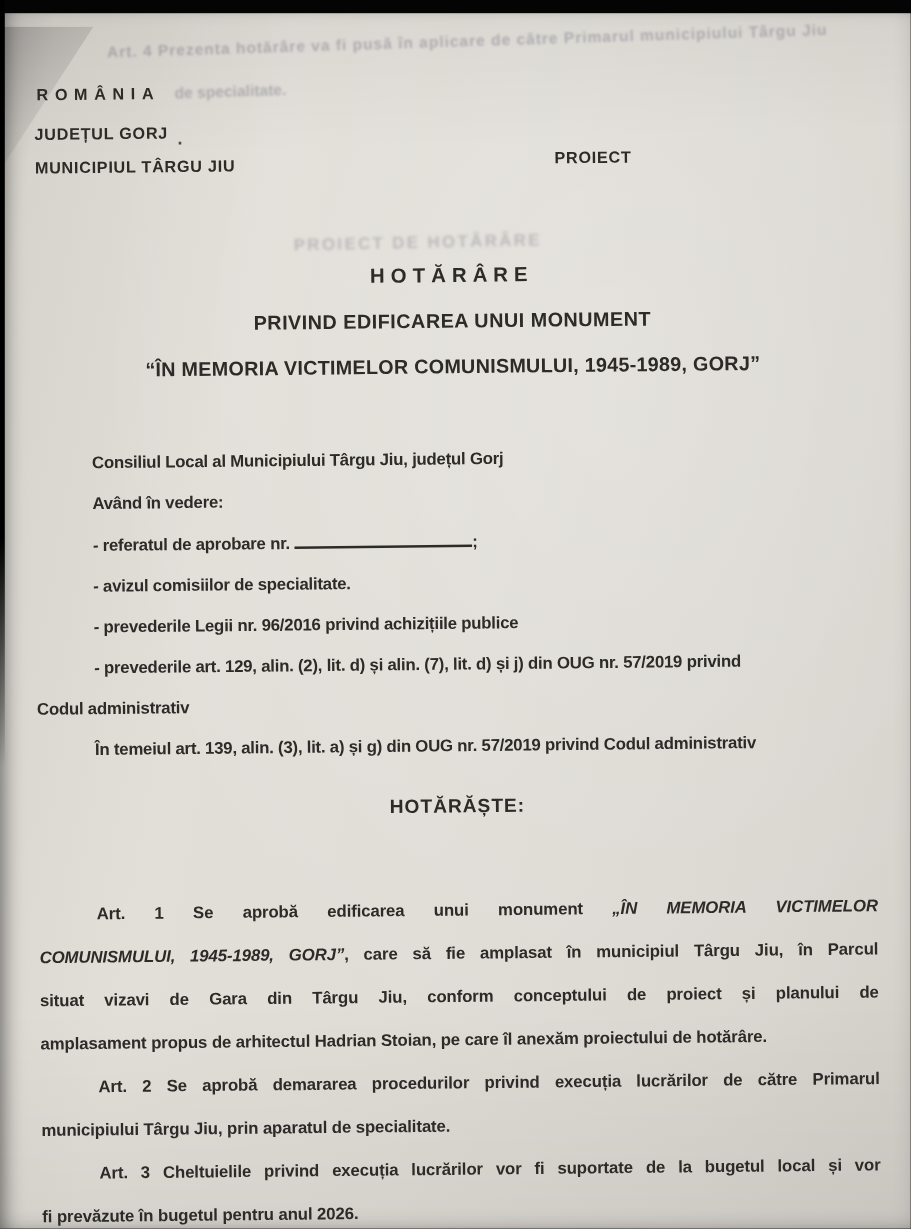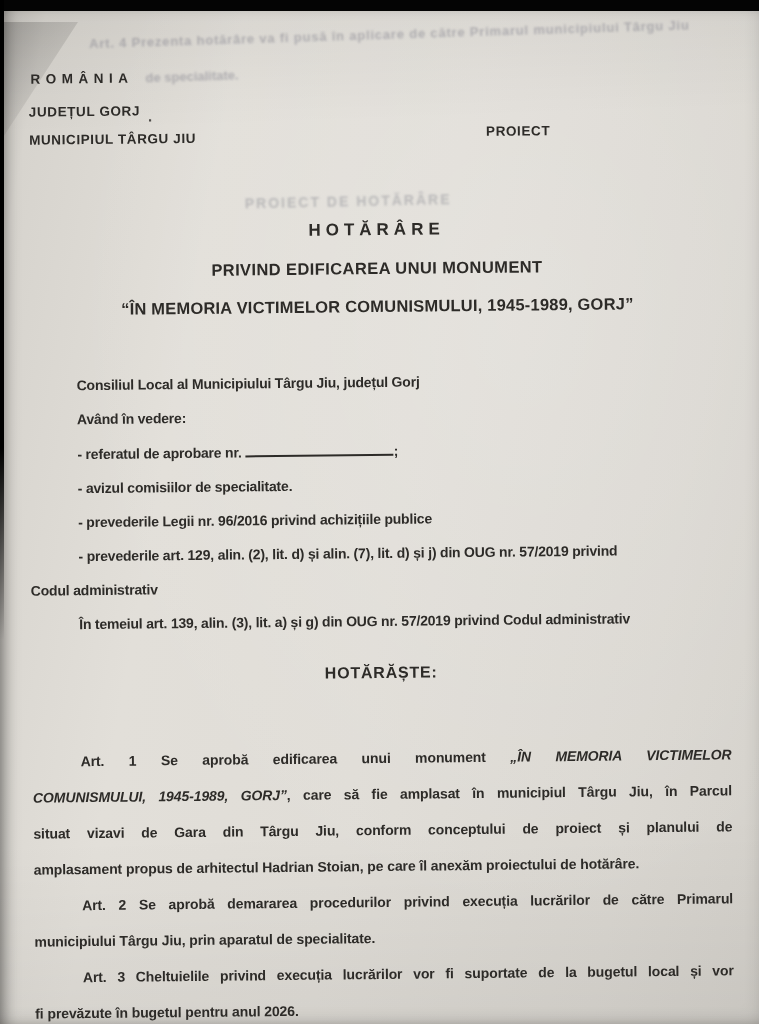--- a/index.html
+++ b/index.html
@@ -54,21 +54,21 @@
     left: 248px; top: 193px; font-size: 14px; letter-spacing: 2px;
     color: rgba(100, 102, 116, 0.33); filter: blur(1.2px); transform: rotate(-0.6deg);
   }
   .stray-dot { position: absolute; left: 152px; top: 105px; font-size: 15px; font-weight: 700; color: #4e4c49; }
 
   
   .hdr { position: absolute; font-weight: 700; font-size: 13.5px; white-space: nowrap; }
   .hdr-country      { left: 35px;  top: 68px;  letter-spacing: 5.5px; }
   .hdr-county       { left: 33px;  top: 101px; letter-spacing: 0.6px; }
   .hdr-municipality { left: 33px;  top: 129px; letter-spacing: 0.6px; }
-  .hdr-project      { left: 490px; top: 125px; letter-spacing: 0.6px; }
+  .hdr-project      { left: 466px; top: 125px; letter-spacing: 0.6px; }
 
   
   .title-line { position: absolute; left: 0; width: 100%; text-align: center; font-weight: 700; white-space: nowrap; }
   .title-kind    { top: 220px; font-size: 17px;   letter-spacing: 5px; }
   .title-subject { top: 259px; font-size: 16.5px; letter-spacing: 0.4px; }
   .title-name    { top: 297px; font-size: 16.5px; letter-spacing: 0.2px; }
 
   
   .preamble { position: absolute; left: 30px; width: 699px; top: 372px; font-size: 14px; font-weight: 700; letter-spacing: -0.2px; }
   .preamble .line { line-height: 20px; margin-bottom: 14px; white-space: nowrap; }

